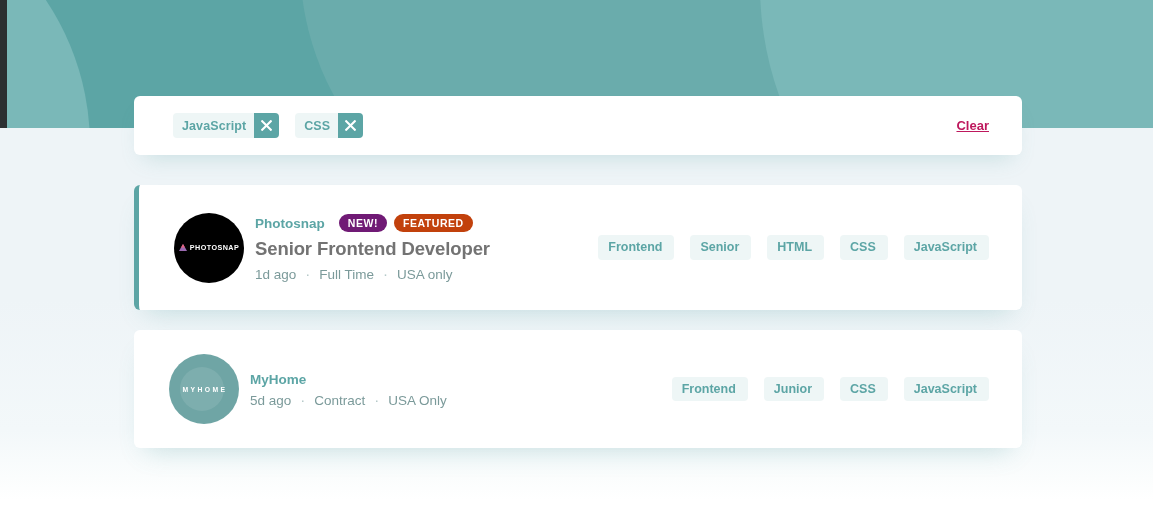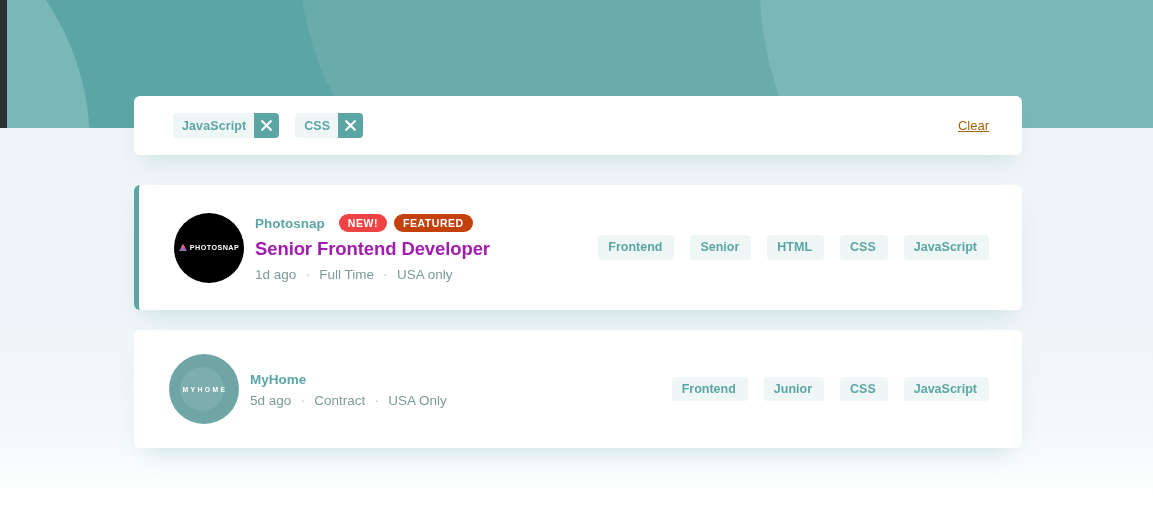--- a/index.html
+++ b/index.html
@@ -120,23 +120,23 @@
   .pill-remove {
     width: 25px;
     background: #5ca5a5;
     display: flex;
     align-items: center;
     justify-content: center;
     cursor: pointer;
   }
   .pill-remove svg { display: block; }
   .clear-btn {
-    color: #a16207;
+    color: #be185d;
     font-size: 13px;
-    font-weight: normal;
+    font-weight: bold;
     text-decoration: underline;
     cursor: pointer;
     background: none;
     border: none;
     font-family: inherit;
     padding: 0;
   }
 
   
   .job-card {
@@ -221,25 +221,25 @@
   .badges { display: flex; gap: 7px; }
   .badge {
     color: #ffffff;
     font-size: 10.5px;
     font-weight: bold;
     letter-spacing: 0.55px;
     border-radius: 12px;
     padding: 4px 9px 3px 9px;
     line-height: 1;
   }
-  .badge-new { background: #ef4444; }
+  .badge-new { background: #701a75; }
   .badge-featured { background: #c2410c; }
 
   .job-title {
-    color: #a21caf;
+    color: #737373;
     font-size: 18.5px;
     font-weight: bold;
     letter-spacing: -0.1px;
     margin-bottom: 7px;
     cursor: pointer;
   }
   .job-meta {
     display: flex;
     gap: 9px;
     color: #7b9a9a;

